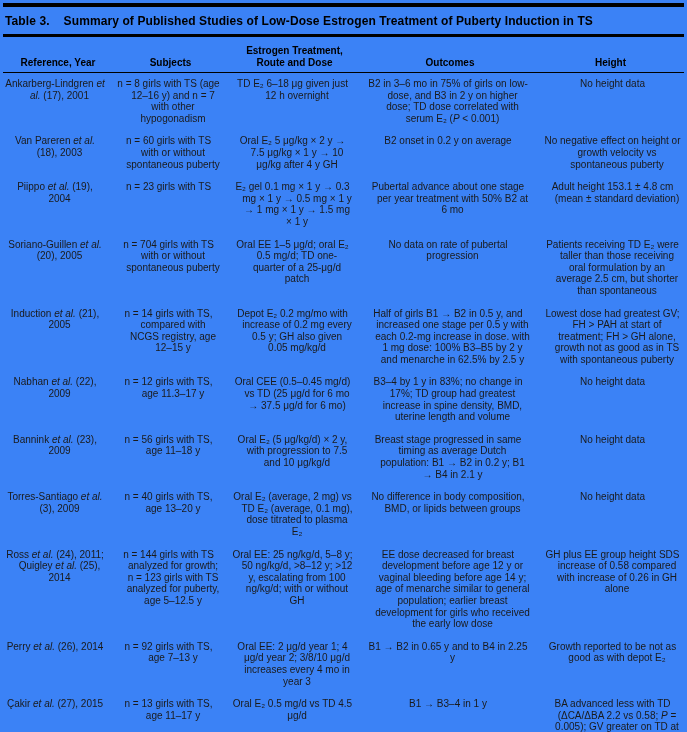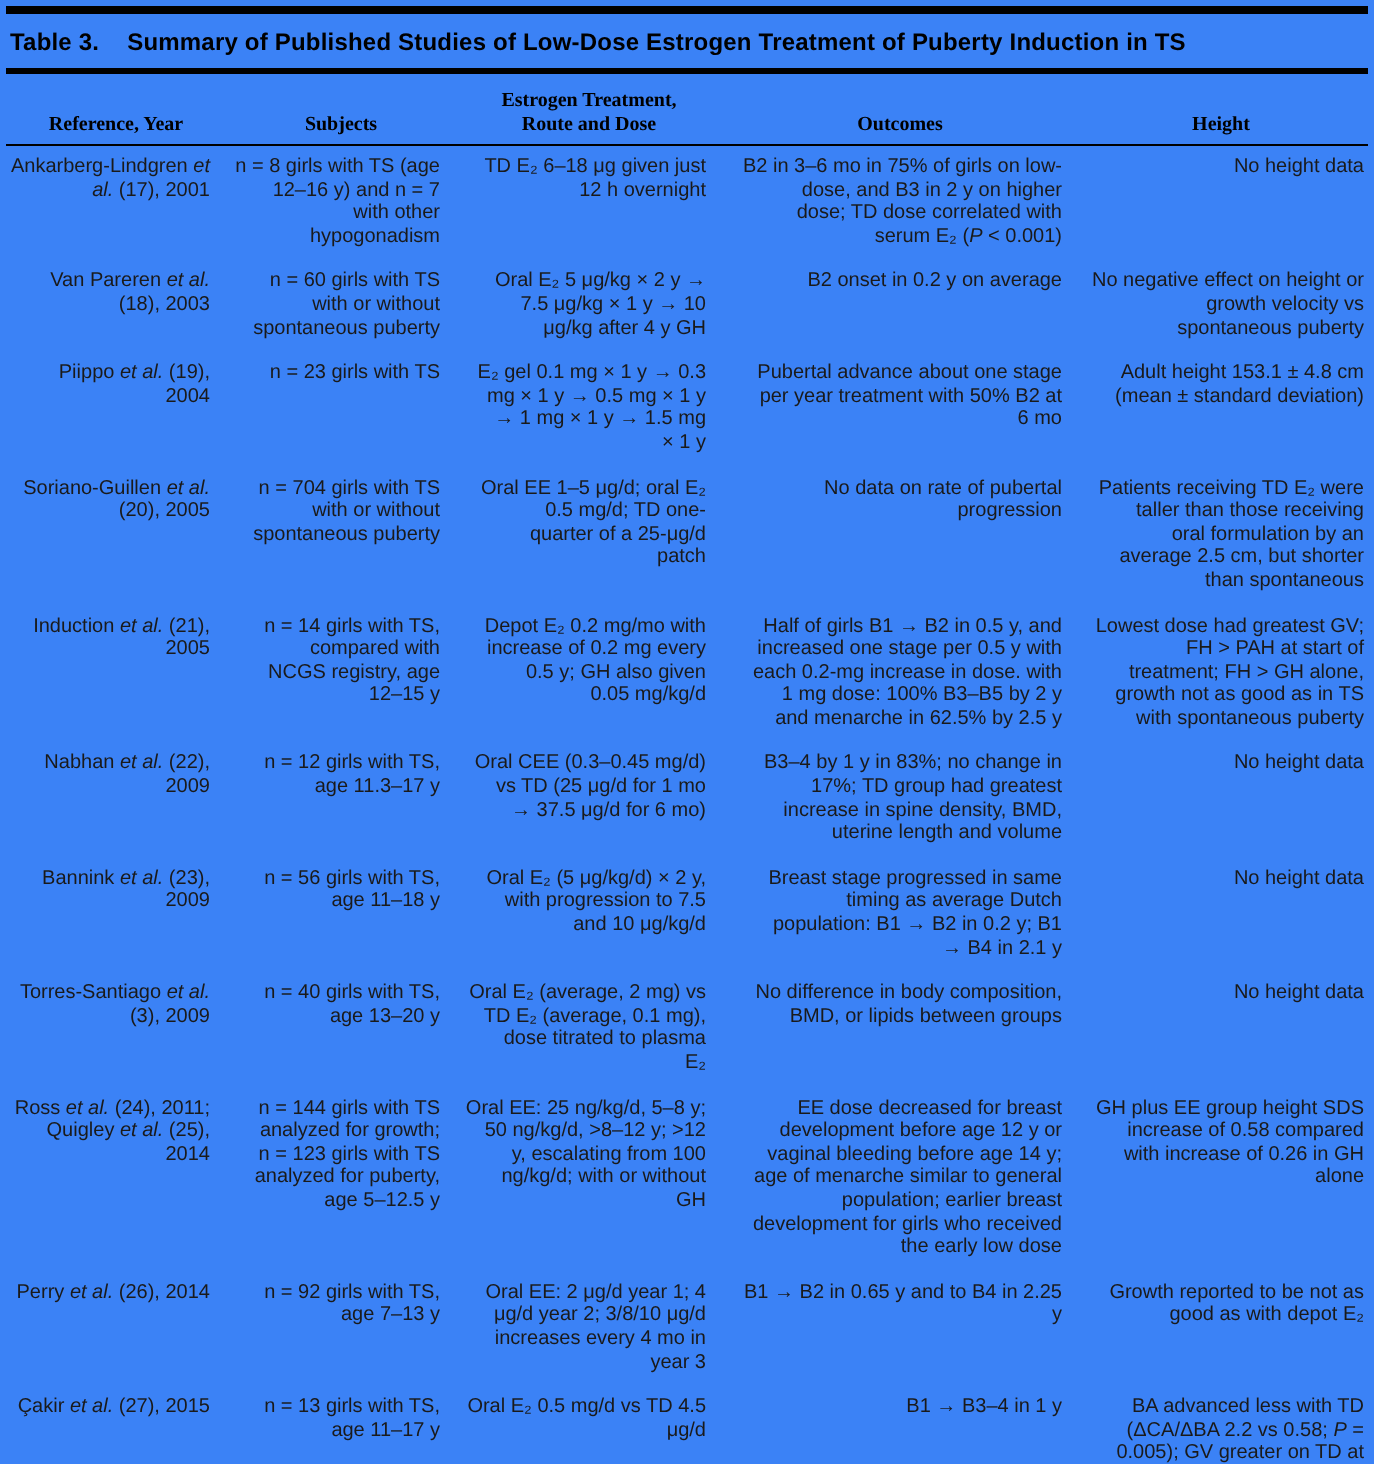--- a/index.html
+++ b/index.html
@@ -45,29 +45,28 @@
   col.c-out      { width: 178px; }
   col.c-height   { width: 143px; }
   thead th {
     font-weight: bold;
     color: #000000;
     text-align: center;
     vertical-align: bottom;
     padding: 8px 4px 4px 0;
     border-bottom: 1.5px solid #000000;
     line-height: 1.15;
-    font-family: Liberation Serif, serif;
   }
   thead th.first {
     text-align: center;
     padding-left: 2px;
   }
   tbody td {
     vertical-align: top;
-    text-align: right;
+    text-align: center;
     padding: 3px 10px 8px 2px;
     line-height: 1.16;
   }
   tbody td.last { padding-right: 2px; }
   tbody tr:first-child td { padding-top: 5px; }
   .cell {
     padding-left: 9px;
     text-indent: -9px;
     word-wrap: break-word;
   }
@@ -190,21 +189,21 @@
             </td>
           </tr>
           <tr>
             <td>
               <div class="cell"><span>Nabhan </span><i>et al.</i><span> (22), 2009</span></div>
             </td>
             <td>
               <div class="cell"><span>n = 12 girls with TS, age 11.3–17 y</span></div>
             </td>
             <td>
-              <div class="cell"><span>Oral CEE (0.3–0.45 mg/d) vs TD (25 μg/d for 1 mo → 37.5 μg/d for 6 mo)</span></div>
+              <div class="cell"><span>Oral CEE (0.5–0.45 mg/d) vs TD (25 μg/d for 6 mo → 37.5 μg/d for 6 mo)</span></div>
             </td>
             <td>
               <div class="cell"><span>B3–4 by 1 y in 83%; no change in 17%; TD group had greatest increase in spine density, BMD, uterine length and volume</span></div>
             </td>
             <td class="last">
               <div class="cell"><span>No height data</span></div>
             </td>
           </tr>
           <tr>
             <td>

